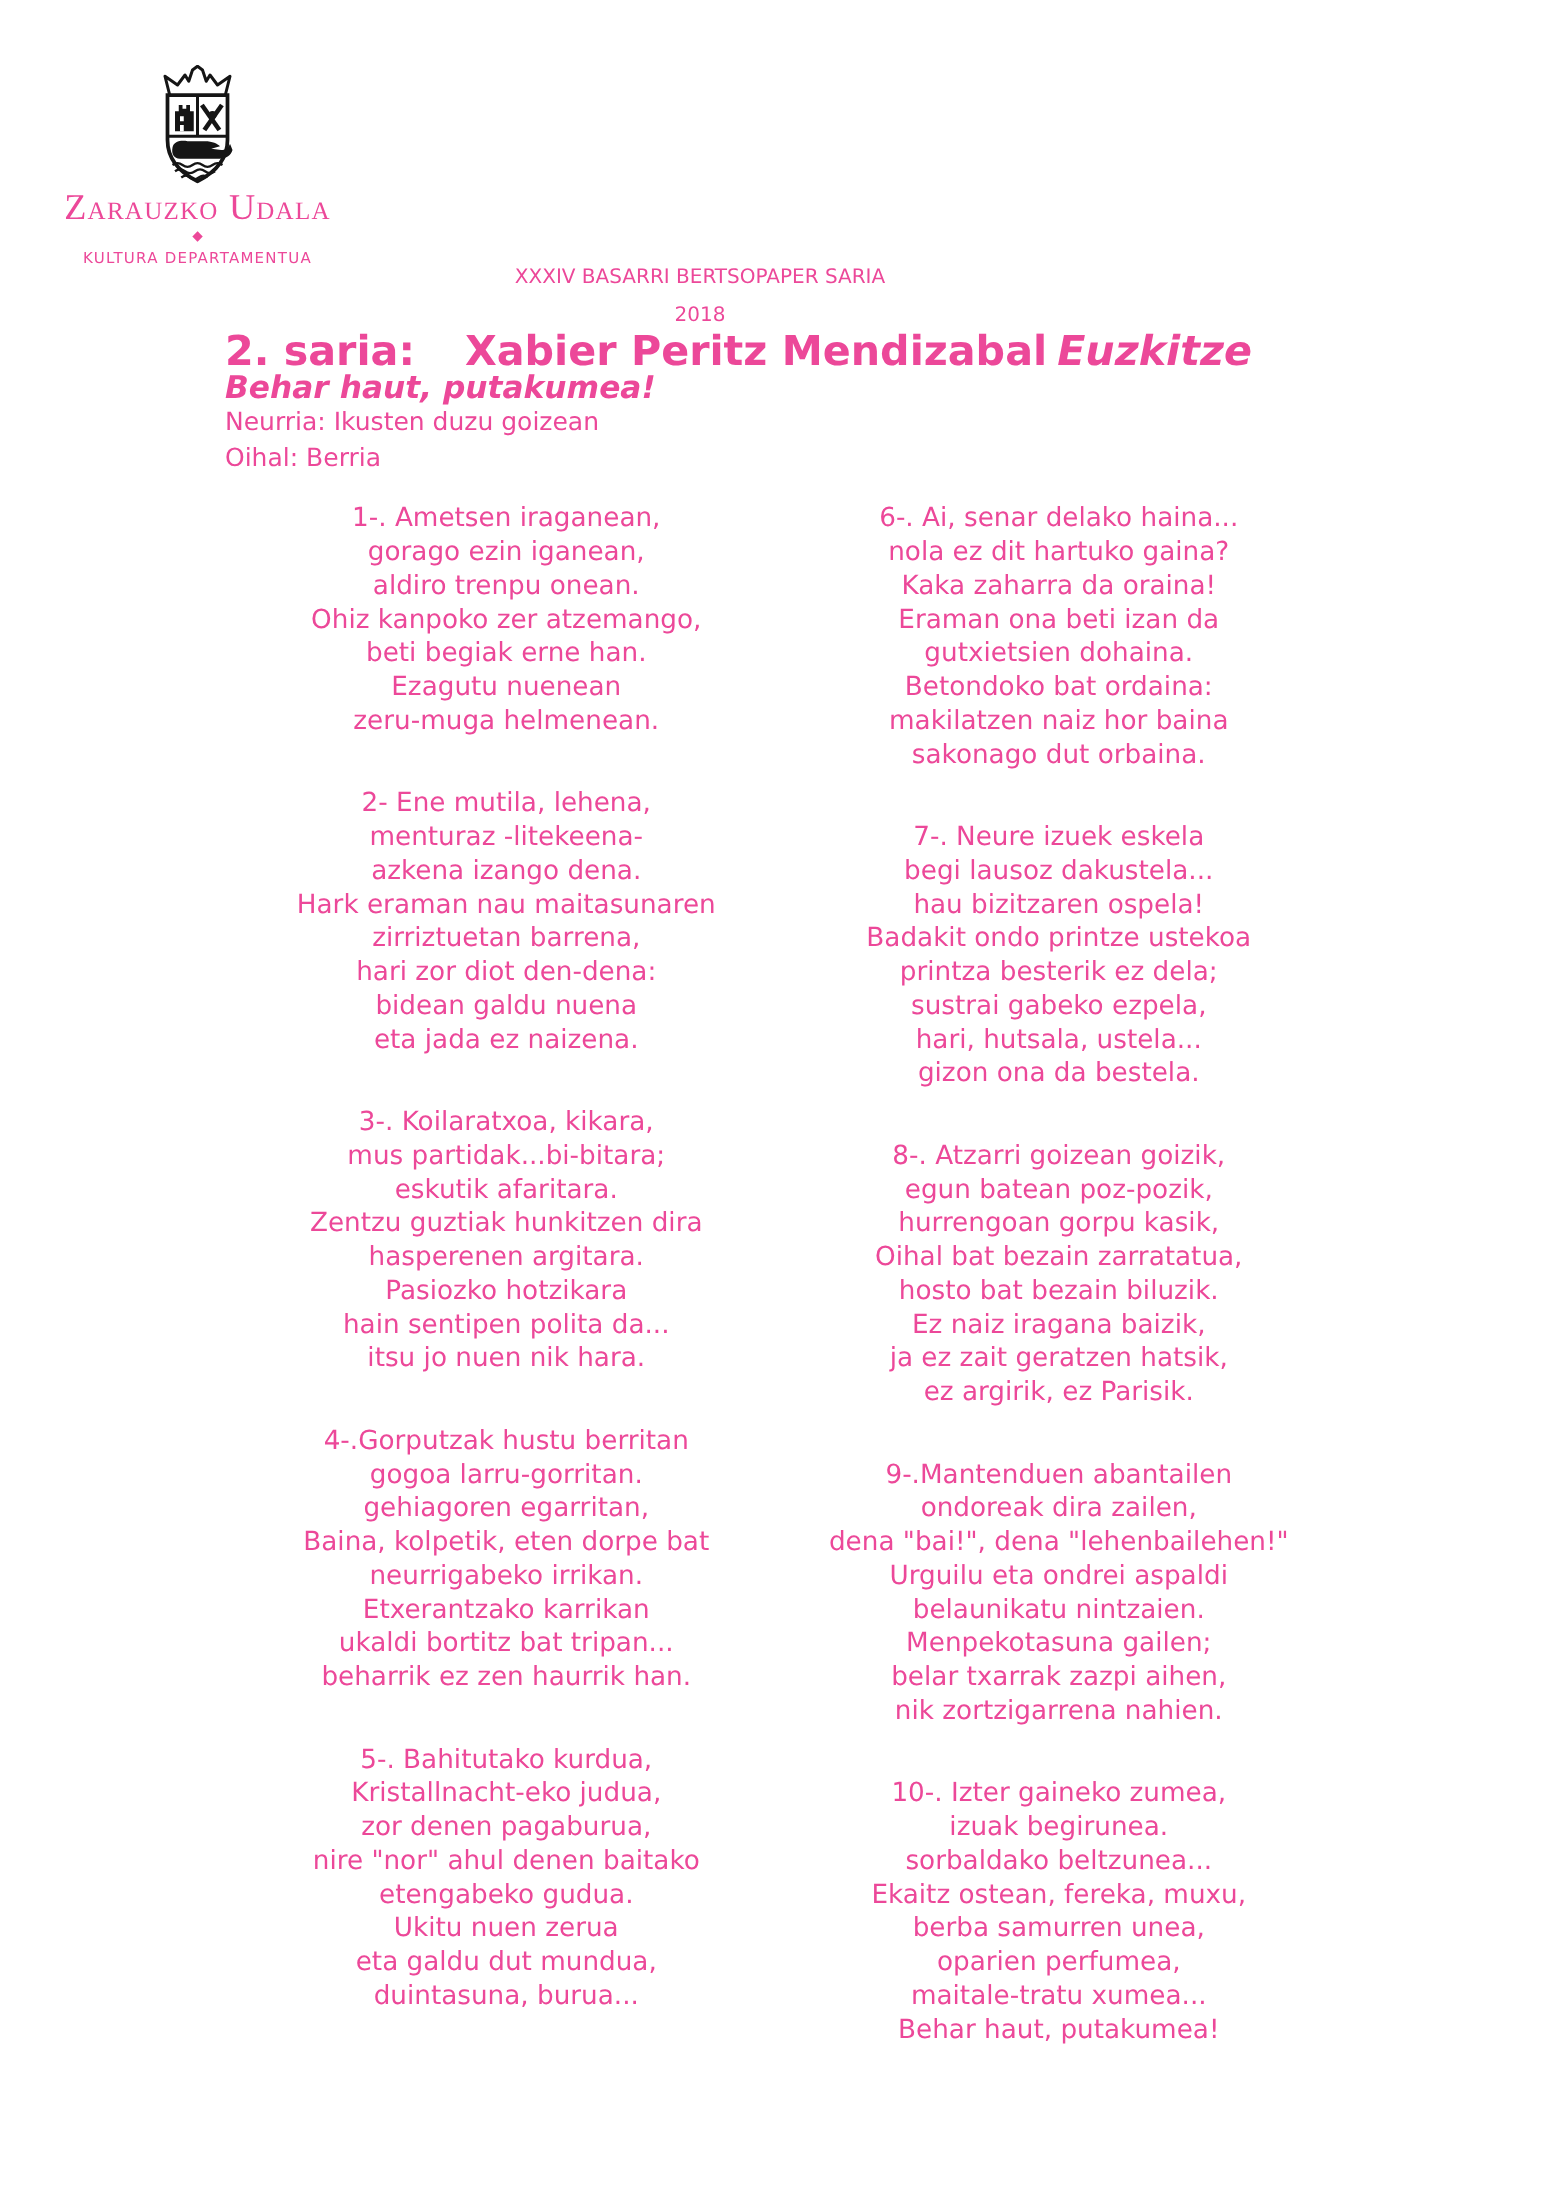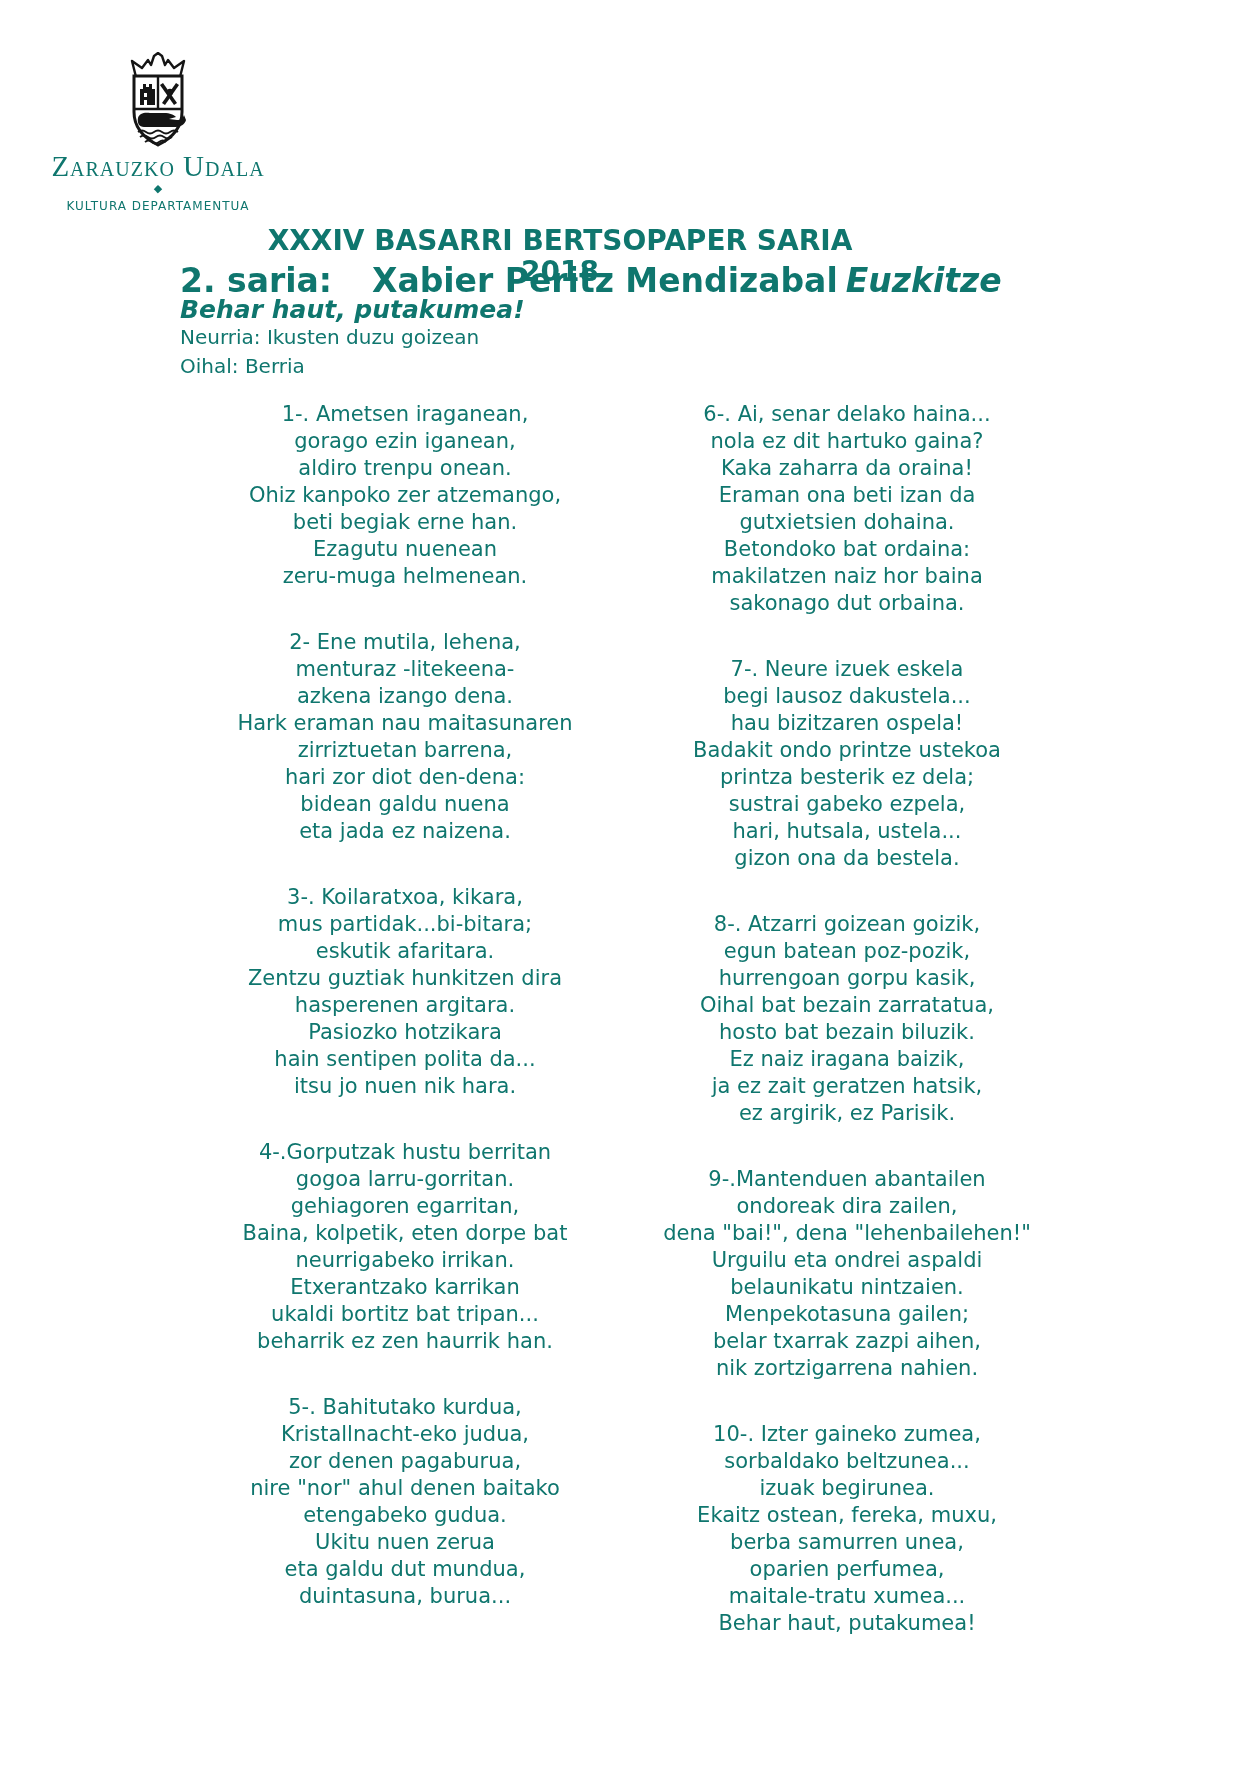--- a/index.html
+++ b/index.html
@@ -1,21 +1,21 @@
 <!DOCTYPE html>
 <html><head>
 <meta charset="utf-8">
 <style>
   html, body { margin: 0; padding: 0; background: #ffffff; }
   .page {
     position: relative;
     width: 1250px;
     height: 1768px;
     background: #ffffff;
-    color: #0f766e;
+    color: #ec4899;
     font-family: "DejaVu Sans", sans-serif;
     overflow: hidden;
   }
 
   
   .logo {
     position: absolute;
     left: 47px;
     top: 52px;
     width: 222px;
@@ -42,25 +42,24 @@
     line-height: 14px;
     white-space: nowrap;
   }
 
   
   .doc-title, .doc-year {
     position: absolute;
     left: 180px;
     width: 760px;
     text-align: center;
-    font-size: 28px;
-    font-weight: 700;
-    line-height: 30px;
-    white-space: nowrap;
-    margin-top: 20px;
+    font-size: 16px;
+    font-weight: 400;
+    line-height: 30px;
+    white-space: nowrap;
   }
   .doc-title { top: 206px; }
   .doc-year  { top: 237px; }
 
   .prize-line {
     position: absolute;
     left: 180px;
     top: 266px;
     font-size: 33px;
     font-weight: 700;
@@ -238,22 +237,22 @@
         <div class="verse-line">ondoreak dira zailen,</div>
         <div class="verse-line">dena "bai!", dena "lehenbailehen!"</div>
         <div class="verse-line">Urguilu eta ondrei aspaldi</div>
         <div class="verse-line">belaunikatu nintzaien.</div>
         <div class="verse-line">Menpekotasuna gailen;</div>
         <div class="verse-line">belar txarrak zazpi aihen,</div>
         <div class="verse-line">nik zortzigarrena nahien.</div>
       </div>
       <div class="verse">
         <div class="verse-line">10-. Izter gaineko zumea,</div>
+        <div class="verse-line">izuak begirunea.</div>
         <div class="verse-line">sorbaldako beltzunea...</div>
-        <div class="verse-line">izuak begirunea.</div>
         <div class="verse-line">Ekaitz ostean, fereka, muxu,</div>
         <div class="verse-line">berba samurren unea,</div>
         <div class="verse-line">oparien perfumea,</div>
         <div class="verse-line">maitale-tratu xumea...</div>
         <div class="verse-line">Behar haut, putakumea!</div>
       </div>
     </div>
 
 </div>
 

